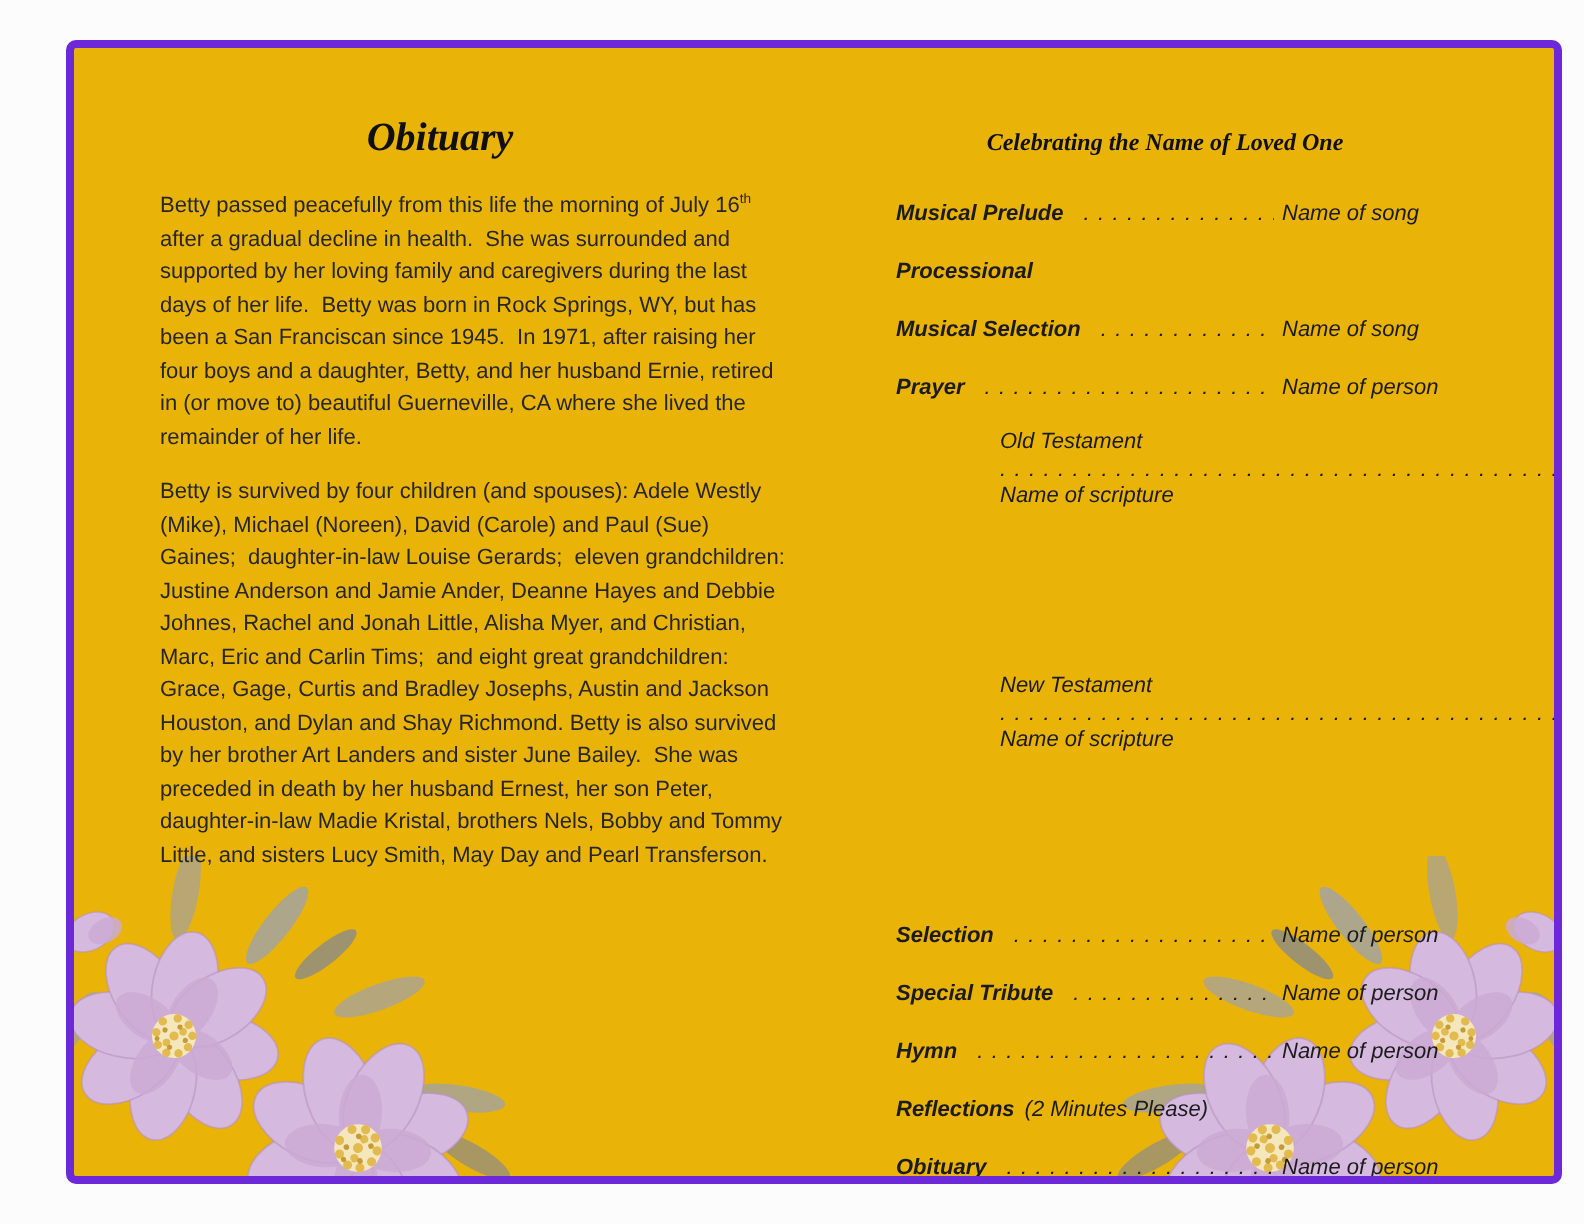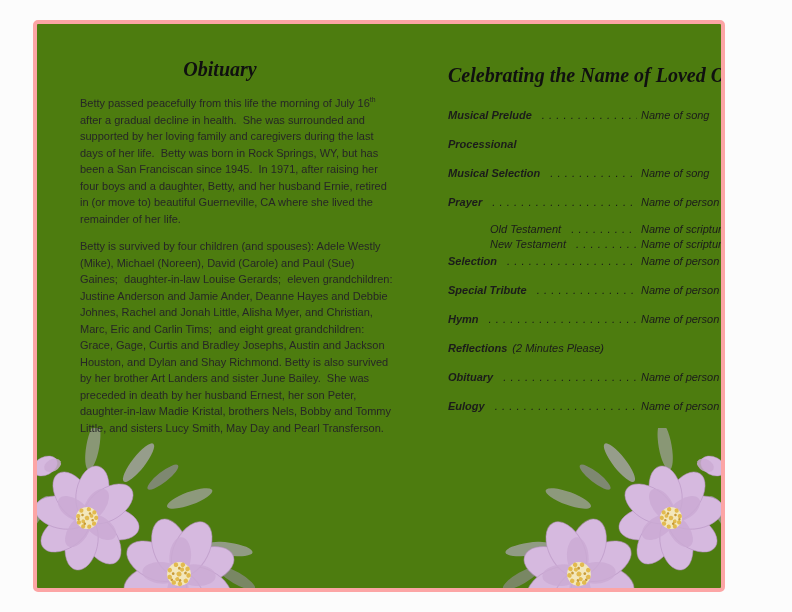--- a/index.html
+++ b/index.html
@@ -7,60 +7,60 @@
   body {
     background: #fcfcfc;
     font-family: "Liberation Sans", sans-serif;
     color: #262626;
   }
   .canvas { position: relative; width: 792px; height: 612px; }
 
   .spread {
     position: absolute;
     left: 33px; top: 20px;
-    width: 692px; height: 572px;
-    background: #4d7c0f;
-    border: 4px solid #fca5a5;
+    width: 748px; height: 572px;
+    background: #eab308;
+    border: 4px solid #6d28d9;
     border-radius: 5px;
     overflow: hidden;
     display: flex;
   }
 
   .page { position: relative; width: 358px; height: 100%; z-index: 2; }
 
   .page-title {
     font-family: "Liberation Serif", serif;
     font-style: italic;
     font-weight: 700;
     font-size: 20px;
     color: #101010;
     text-align: center;
     white-space: nowrap;
   }
   .page-left  { padding: 34px 5px 0 43px; }
   .page-left .page-title { margin: 0 30px 14px 0; }
   .page-right { padding: 40px 18px 0 53px; }
-  .page-right .page-title { font-size: 20px; margin: 0 18px 20px 0; font-style: italic; }
+  .page-right .page-title { font-size: 12px; margin: 0 18px 20px 0; font-style: italic; }
 
   .paras { width: 314px; font-size: 11px; line-height: 16.5px; }
   .para  { white-space: pre-wrap; margin-bottom: 11px; }
   .para sup { font-size: 0.62em; vertical-align: super; line-height: 0; }
 
   .svc-list { font-size: 11px; line-height: 16px; color: #1b1b1b; font-style: italic; }
   .svc-row { display: flex; align-items: baseline; margin-bottom: 13px; }
   .svc-label { font-weight: 700; white-space: nowrap; }
   .svc-label.reg { font-weight: 400; }
   .svc-suffix { margin-left: 5px; white-space: nowrap; }
   .svc-leader {
     flex: 1 1 auto; overflow: hidden; white-space: nowrap;
     letter-spacing: 4.2px; margin: 0 4px 0 10px; color: #1b1b1b;
   }
   .svc-value { flex: 0 0 94px; white-space: nowrap; }
   .svc-row.has-sub { margin-bottom: 3px; }
-  .svc-row.sub { margin-bottom: 1px; padding-left: 42px; line-height: 13.5px; }
+  .svc-row.sub { margin-bottom: 1px; padding-left: 42px; line-height: 13.5px; flex-direction: column; }
   .svc-row.sub-last { margin-bottom: 2px; }
 
   .flowers { position: absolute; bottom: -10px; z-index: 1; }
   .flowers-left  { left: -8px; }
   .flowers-right { right: -8px; transform: scaleX(-1); }
 </style>
 </head>
 <body>
 
 <div class="canvas">

